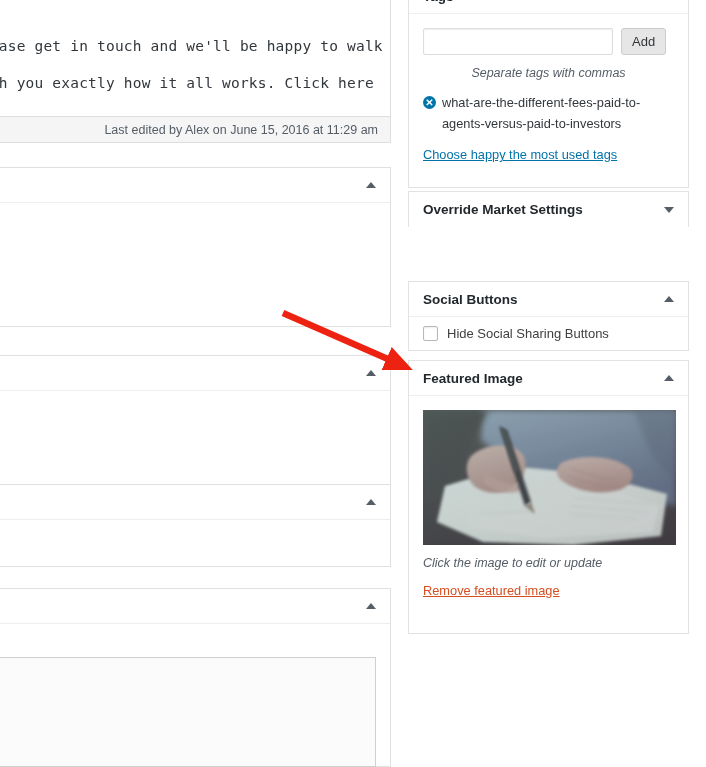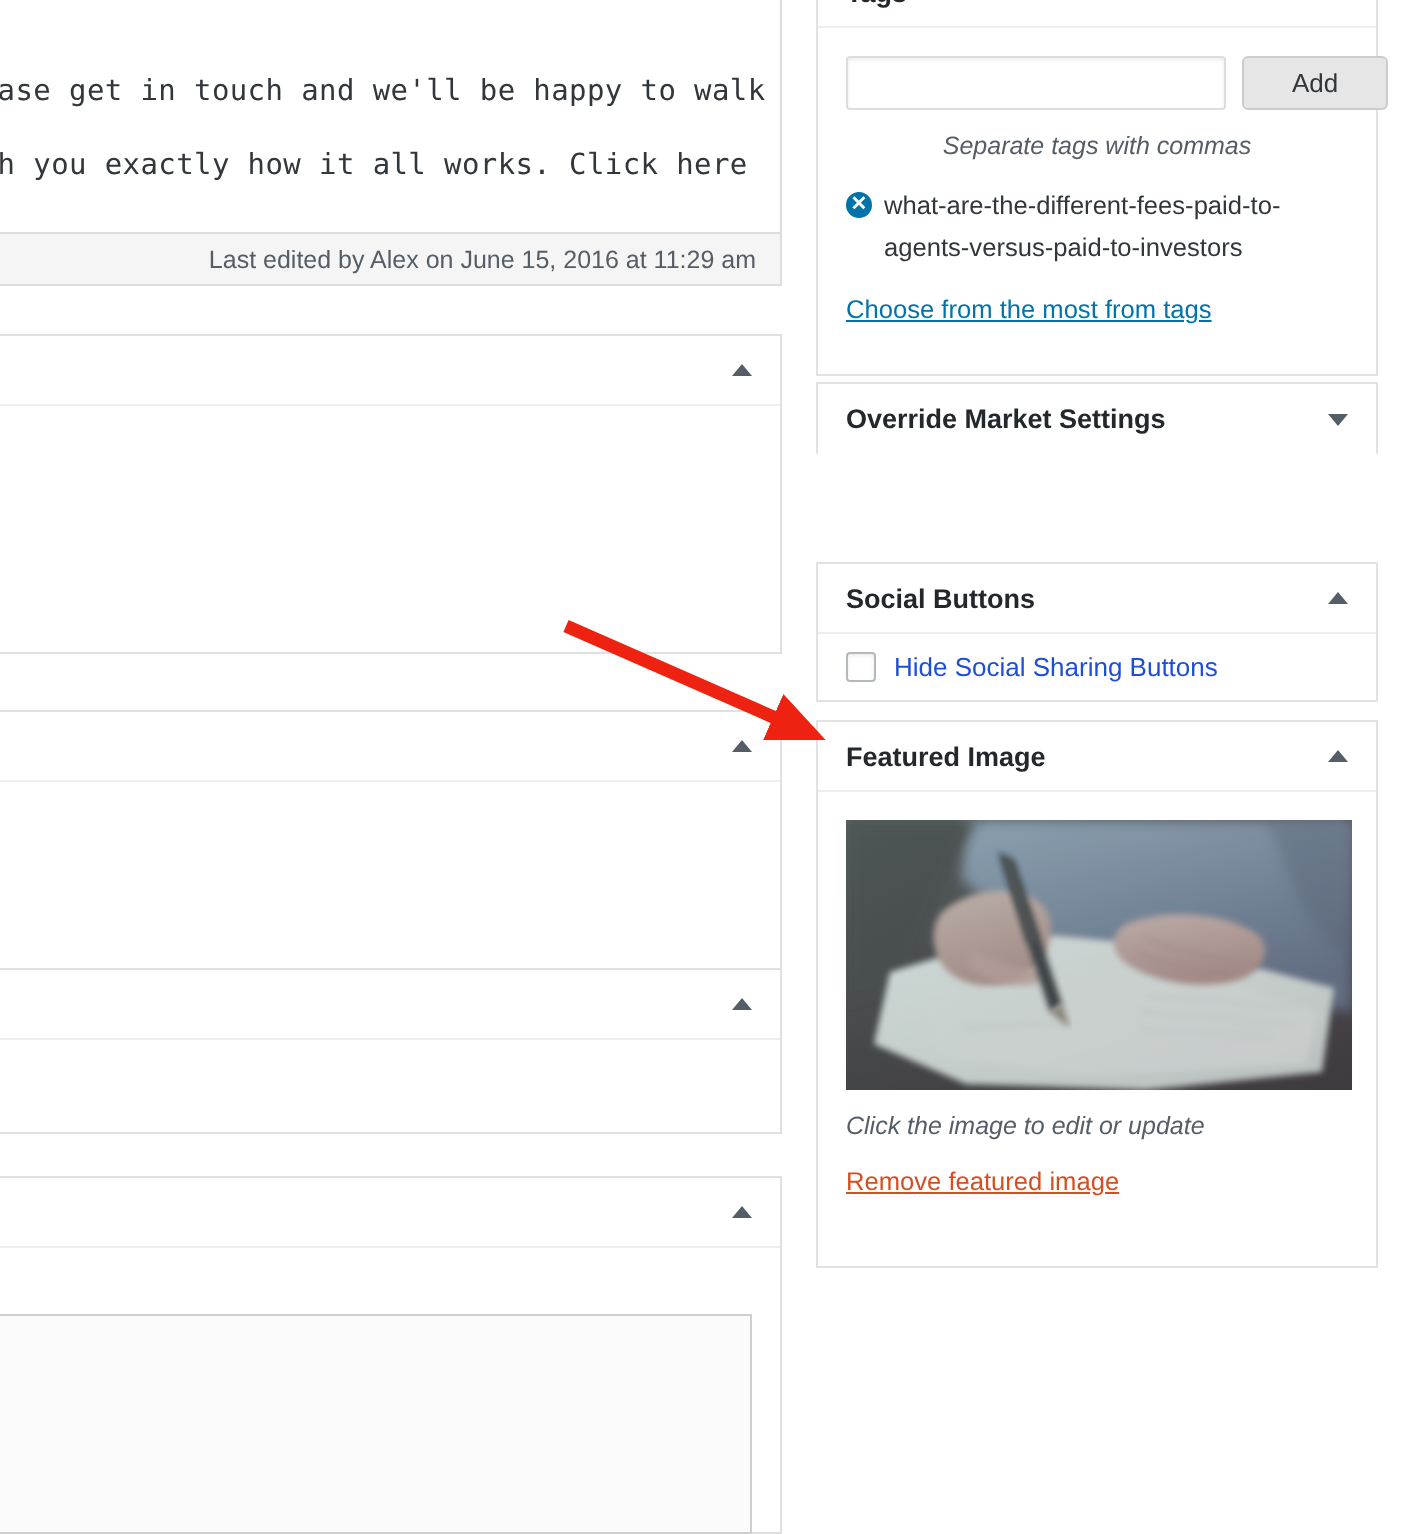--- a/index.html
+++ b/index.html
@@ -149,21 +149,21 @@
     padding: 0 6px;
     font-size: 13px;
     font-family: "Liberation Sans", sans-serif;
     color: #32373c;
     outline: none;
   }
   .add-btn {
     flex: 0 0 auto;
     height: 27px;
     min-width: 42px;
-    padding: 0 24px;
+    padding: 0 10px;
     background: #e6e6e6;
     border: 1px solid #ccc;
     border-radius: 3px;
     font-size: 13px;
     color: #32373c;
     font-family: "Liberation Sans", sans-serif;
     cursor: pointer;
     line-height: 25px;
   }
 
@@ -220,21 +220,21 @@
   }
   .cbox {
     width: 15px; height: 15px;
     border: 1px solid #b4b9be;
     background: #fff;
     border-radius: 2px;
     box-shadow: inset 0 1px 2px rgba(0,0,0,.07);
     cursor: pointer;
     flex: 0 0 auto;
   }
-  .cbox-label { font-size: 13px; color: #1d4ed8; }
+  .cbox-label { font-size: 13px; color: #404040; }
 
   
   #box-featured { top: 360px; height: 274px; }
 
   .thumb {
     position: relative;
     width: 253px;
     height: 135px;
     margin-top: 2px;
     overflow: hidden;
@@ -327,21 +327,21 @@
 
         <div class="tag-hint">Separate tags with commas</div>
 
         <div class="tag-list">
           <div class="tag-item">
             <span class="tag-x">✕</span>
             <span>what-are-the-different-fees-paid-to-agents-versus-paid-to-investors</span>
           </div>
         </div>
 
-        <a class="tag-link" href="#">Choose from the most from tags</a>
+        <a class="tag-link" href="#">Choose happy the most used tags</a>
       </div>
     </div>
 
     <div class="box" id="box-override">
       <div class="box-head no-border">
         <span>Override Market Settings</span>
         <span class="tri down"></span>
       </div>
     </div>
 

